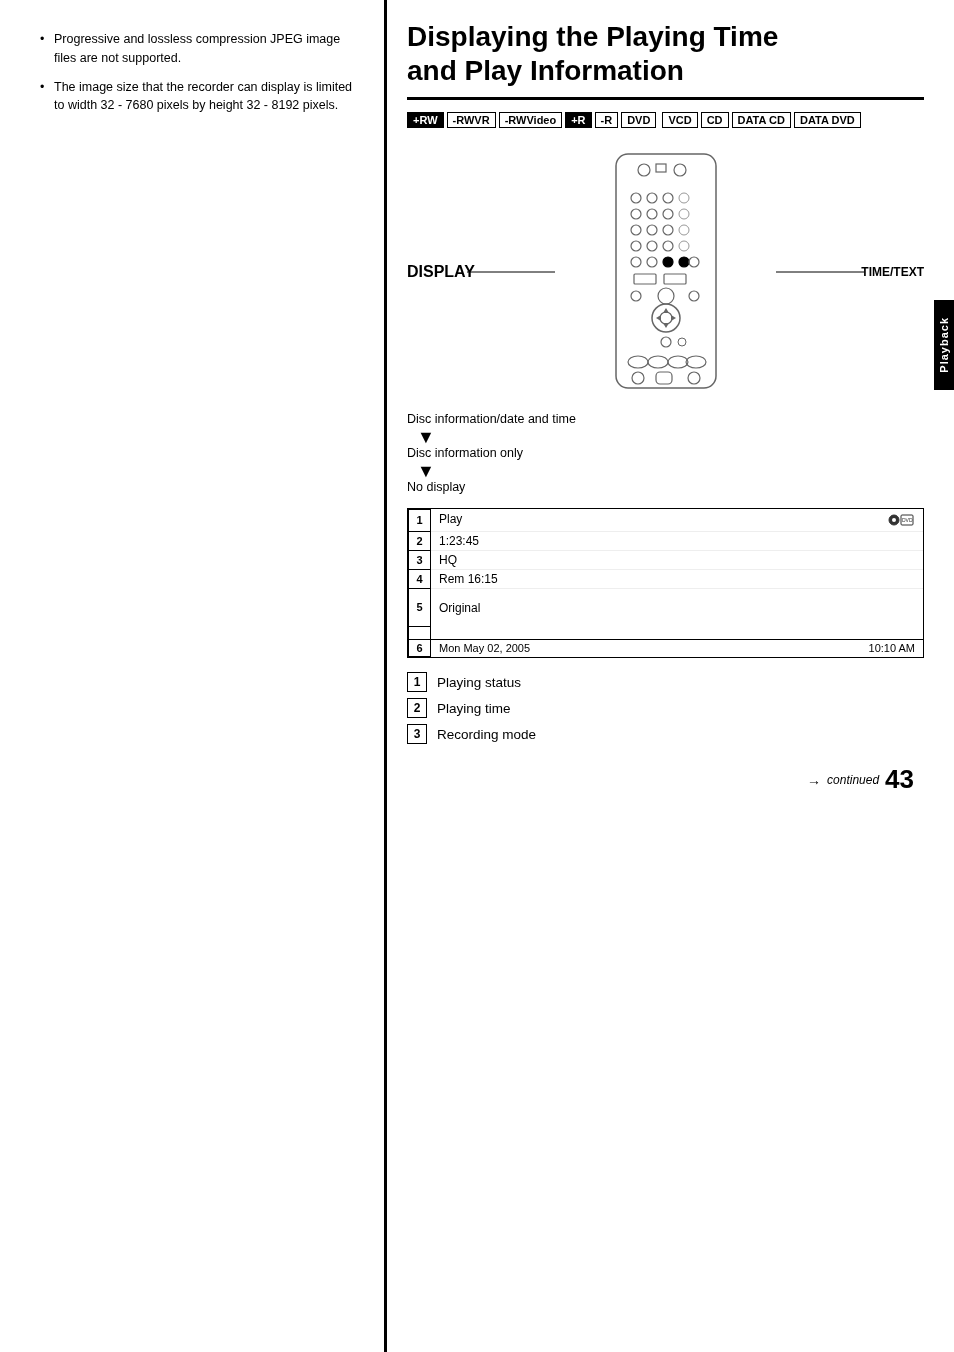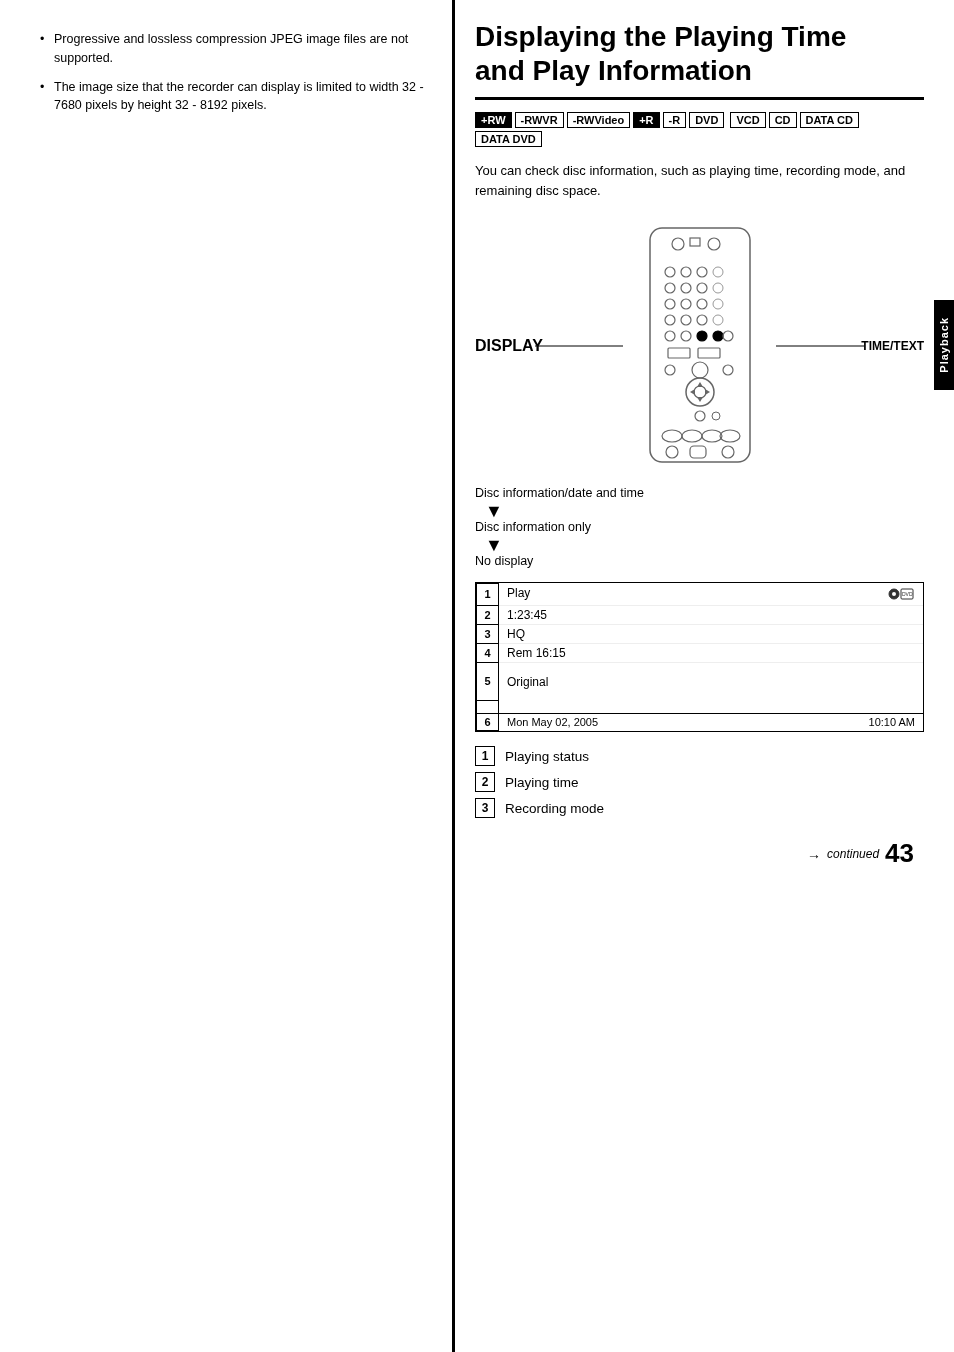--- a/index.html
+++ b/index.html
@@ -15,21 +15,21 @@
 
     .page-container {
       display: flex;
       width: 954px;
       min-height: 1352px;
       position: relative;
     }
 
     
     .left-col {
-      width: 452px;
+      width: 384px;
       padding: 30px 20px 20px 40px;
       flex-shrink: 0;
     }
 
     .left-col ul {
       list-style: none;
       padding: 0;
     }
 
     .left-col ul li {
@@ -234,21 +234,20 @@
       <span class="badge badge-filled">+R</span>
       <span class="badge">-R</span>
       <span class="badge">DVD</span>
       <br>
       <span class="badge">VCD</span>
       <span class="badge">CD</span>
       <span class="badge">DATA CD</span>
       <span class="badge">DATA DVD</span>
     </div>
 
-    <p class="desc-text">You can check disc information, such as playing time, recording mode, and remaining disc space.</p>
 
     <div class="remote-area" style="height:260px; margin-bottom:10px;">
       <span class="remote-label-display">DISPLAY</span>
 
       <div style="position:relative; display:flex; align-items:center; justify-content:center; width:100%;">
 
         <svg style="position:absolute; left:60px; top:50%; transform:translateY(-50%);" width="90" height="2">
           <line x1="0" y1="1" x2="88" y2="1" stroke="#000" stroke-width="1"></line>
         </svg>
 

